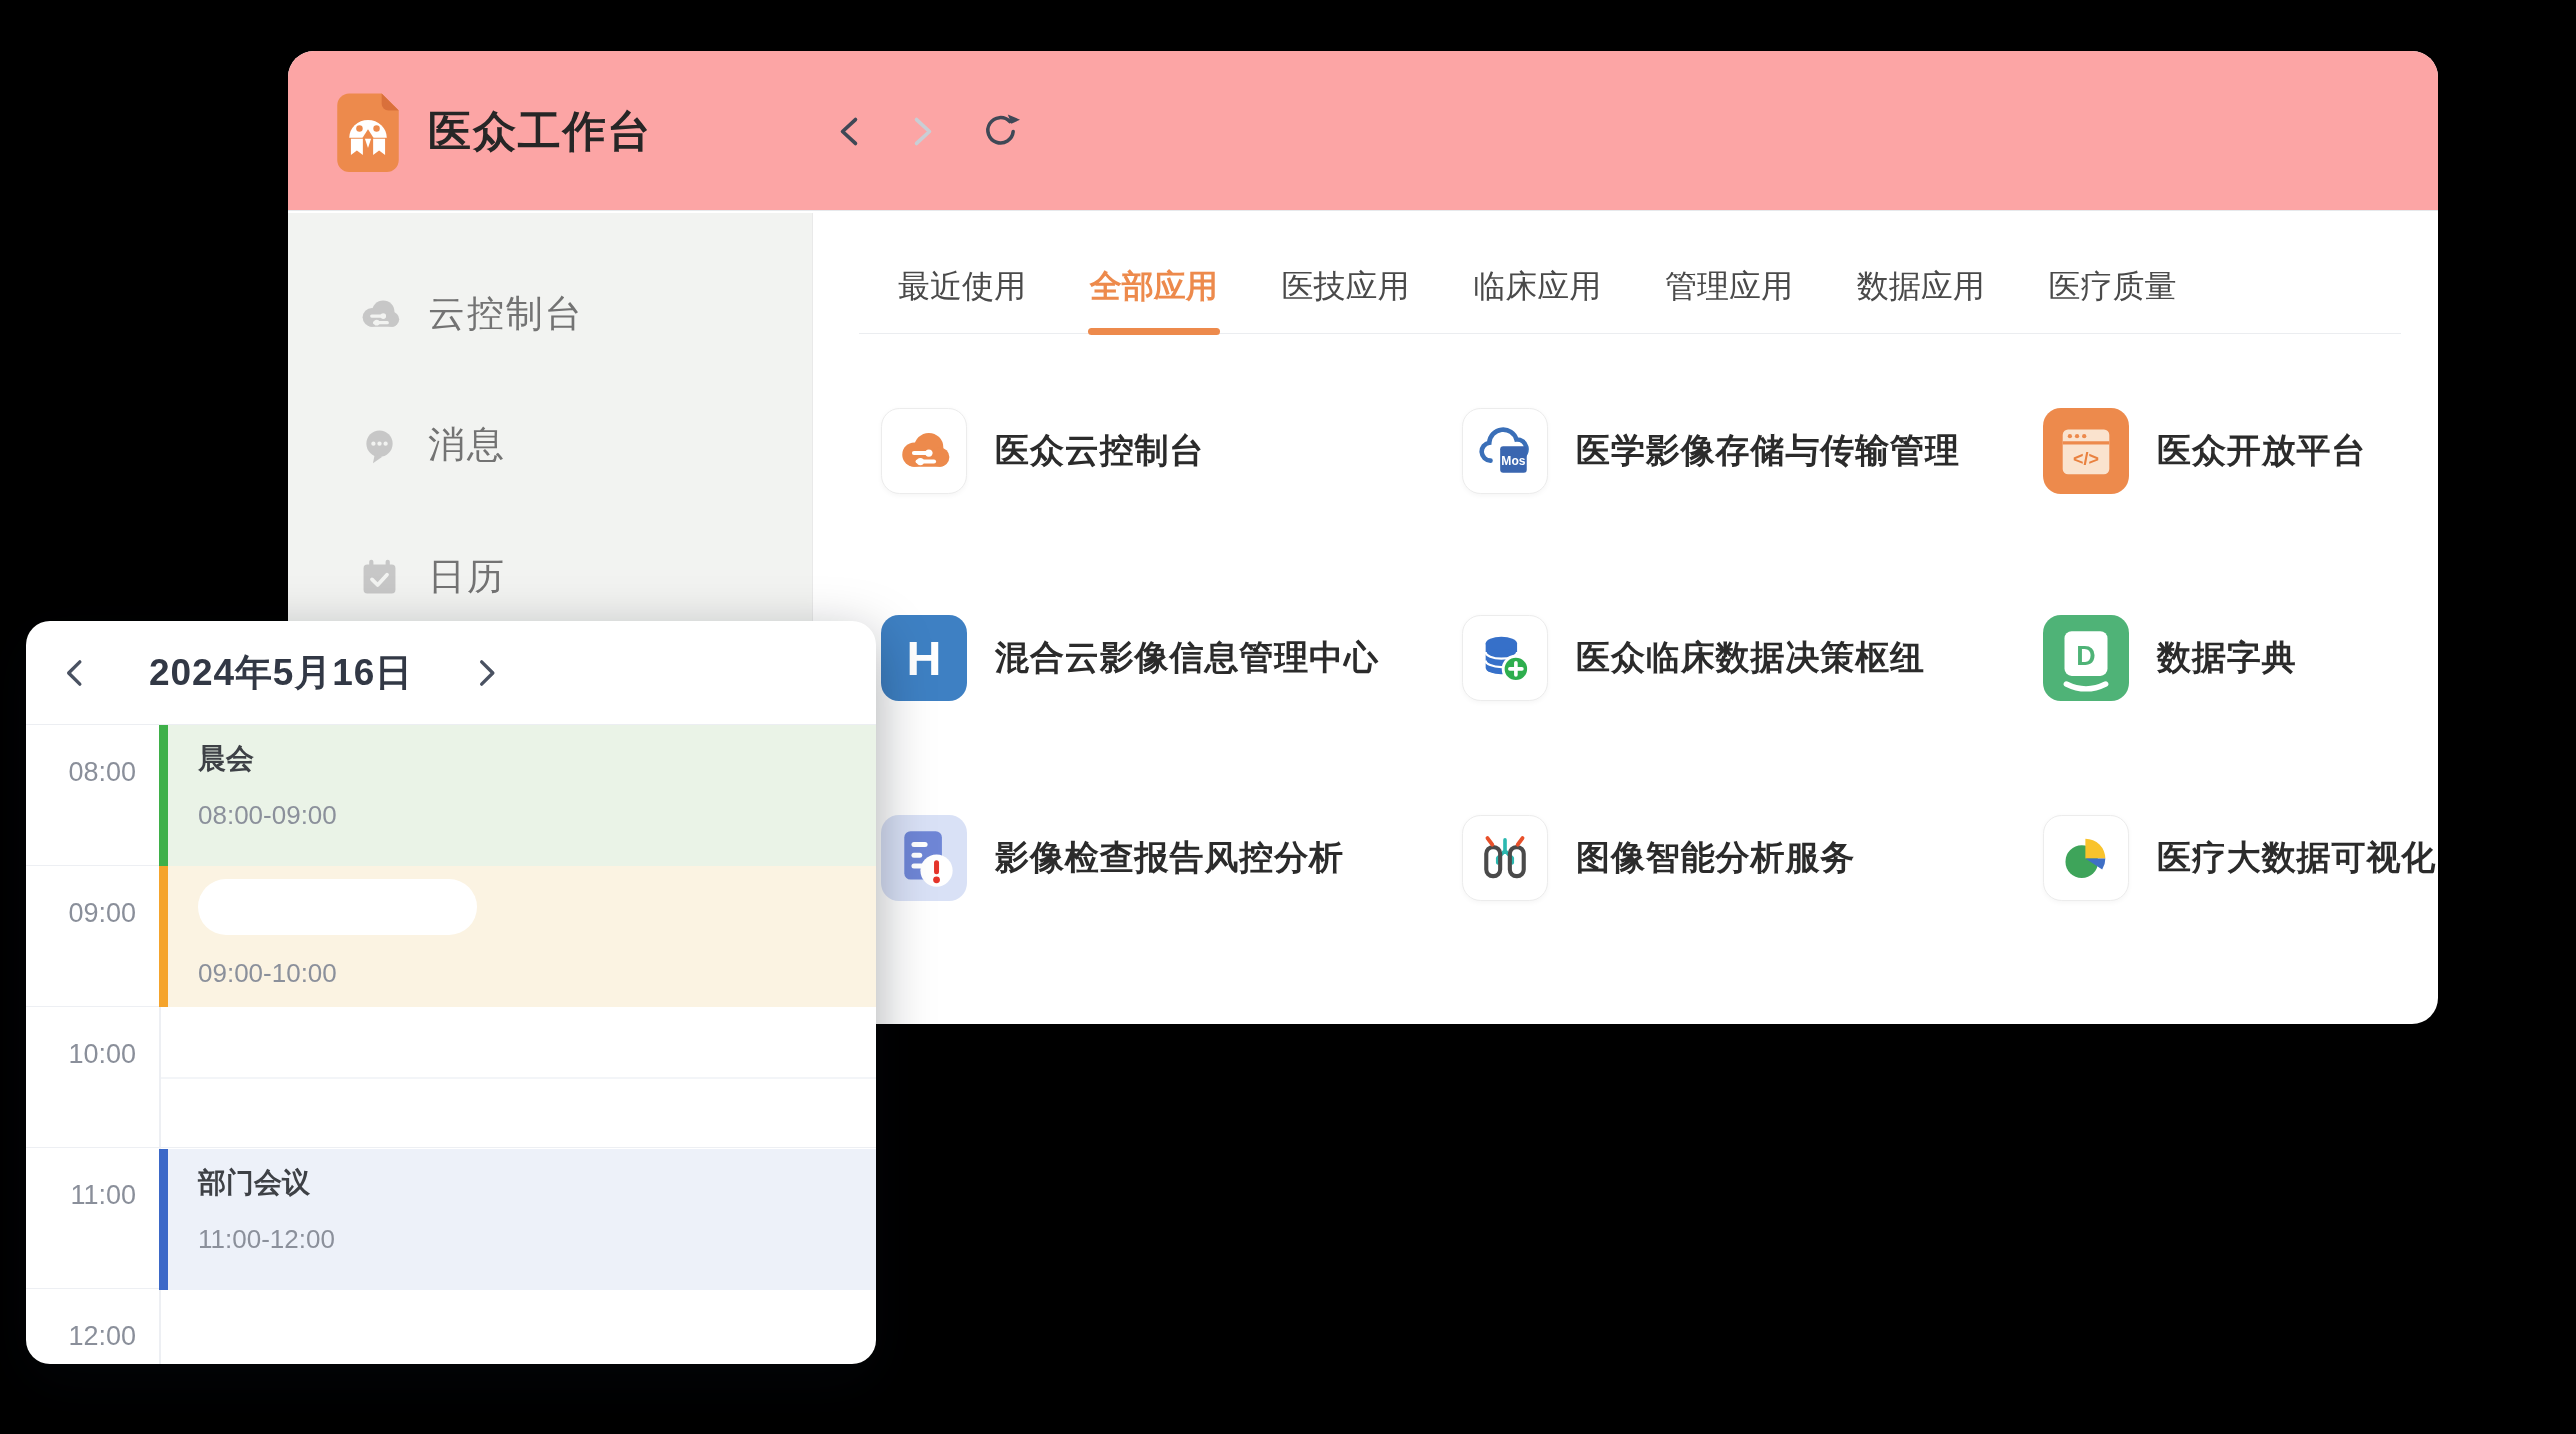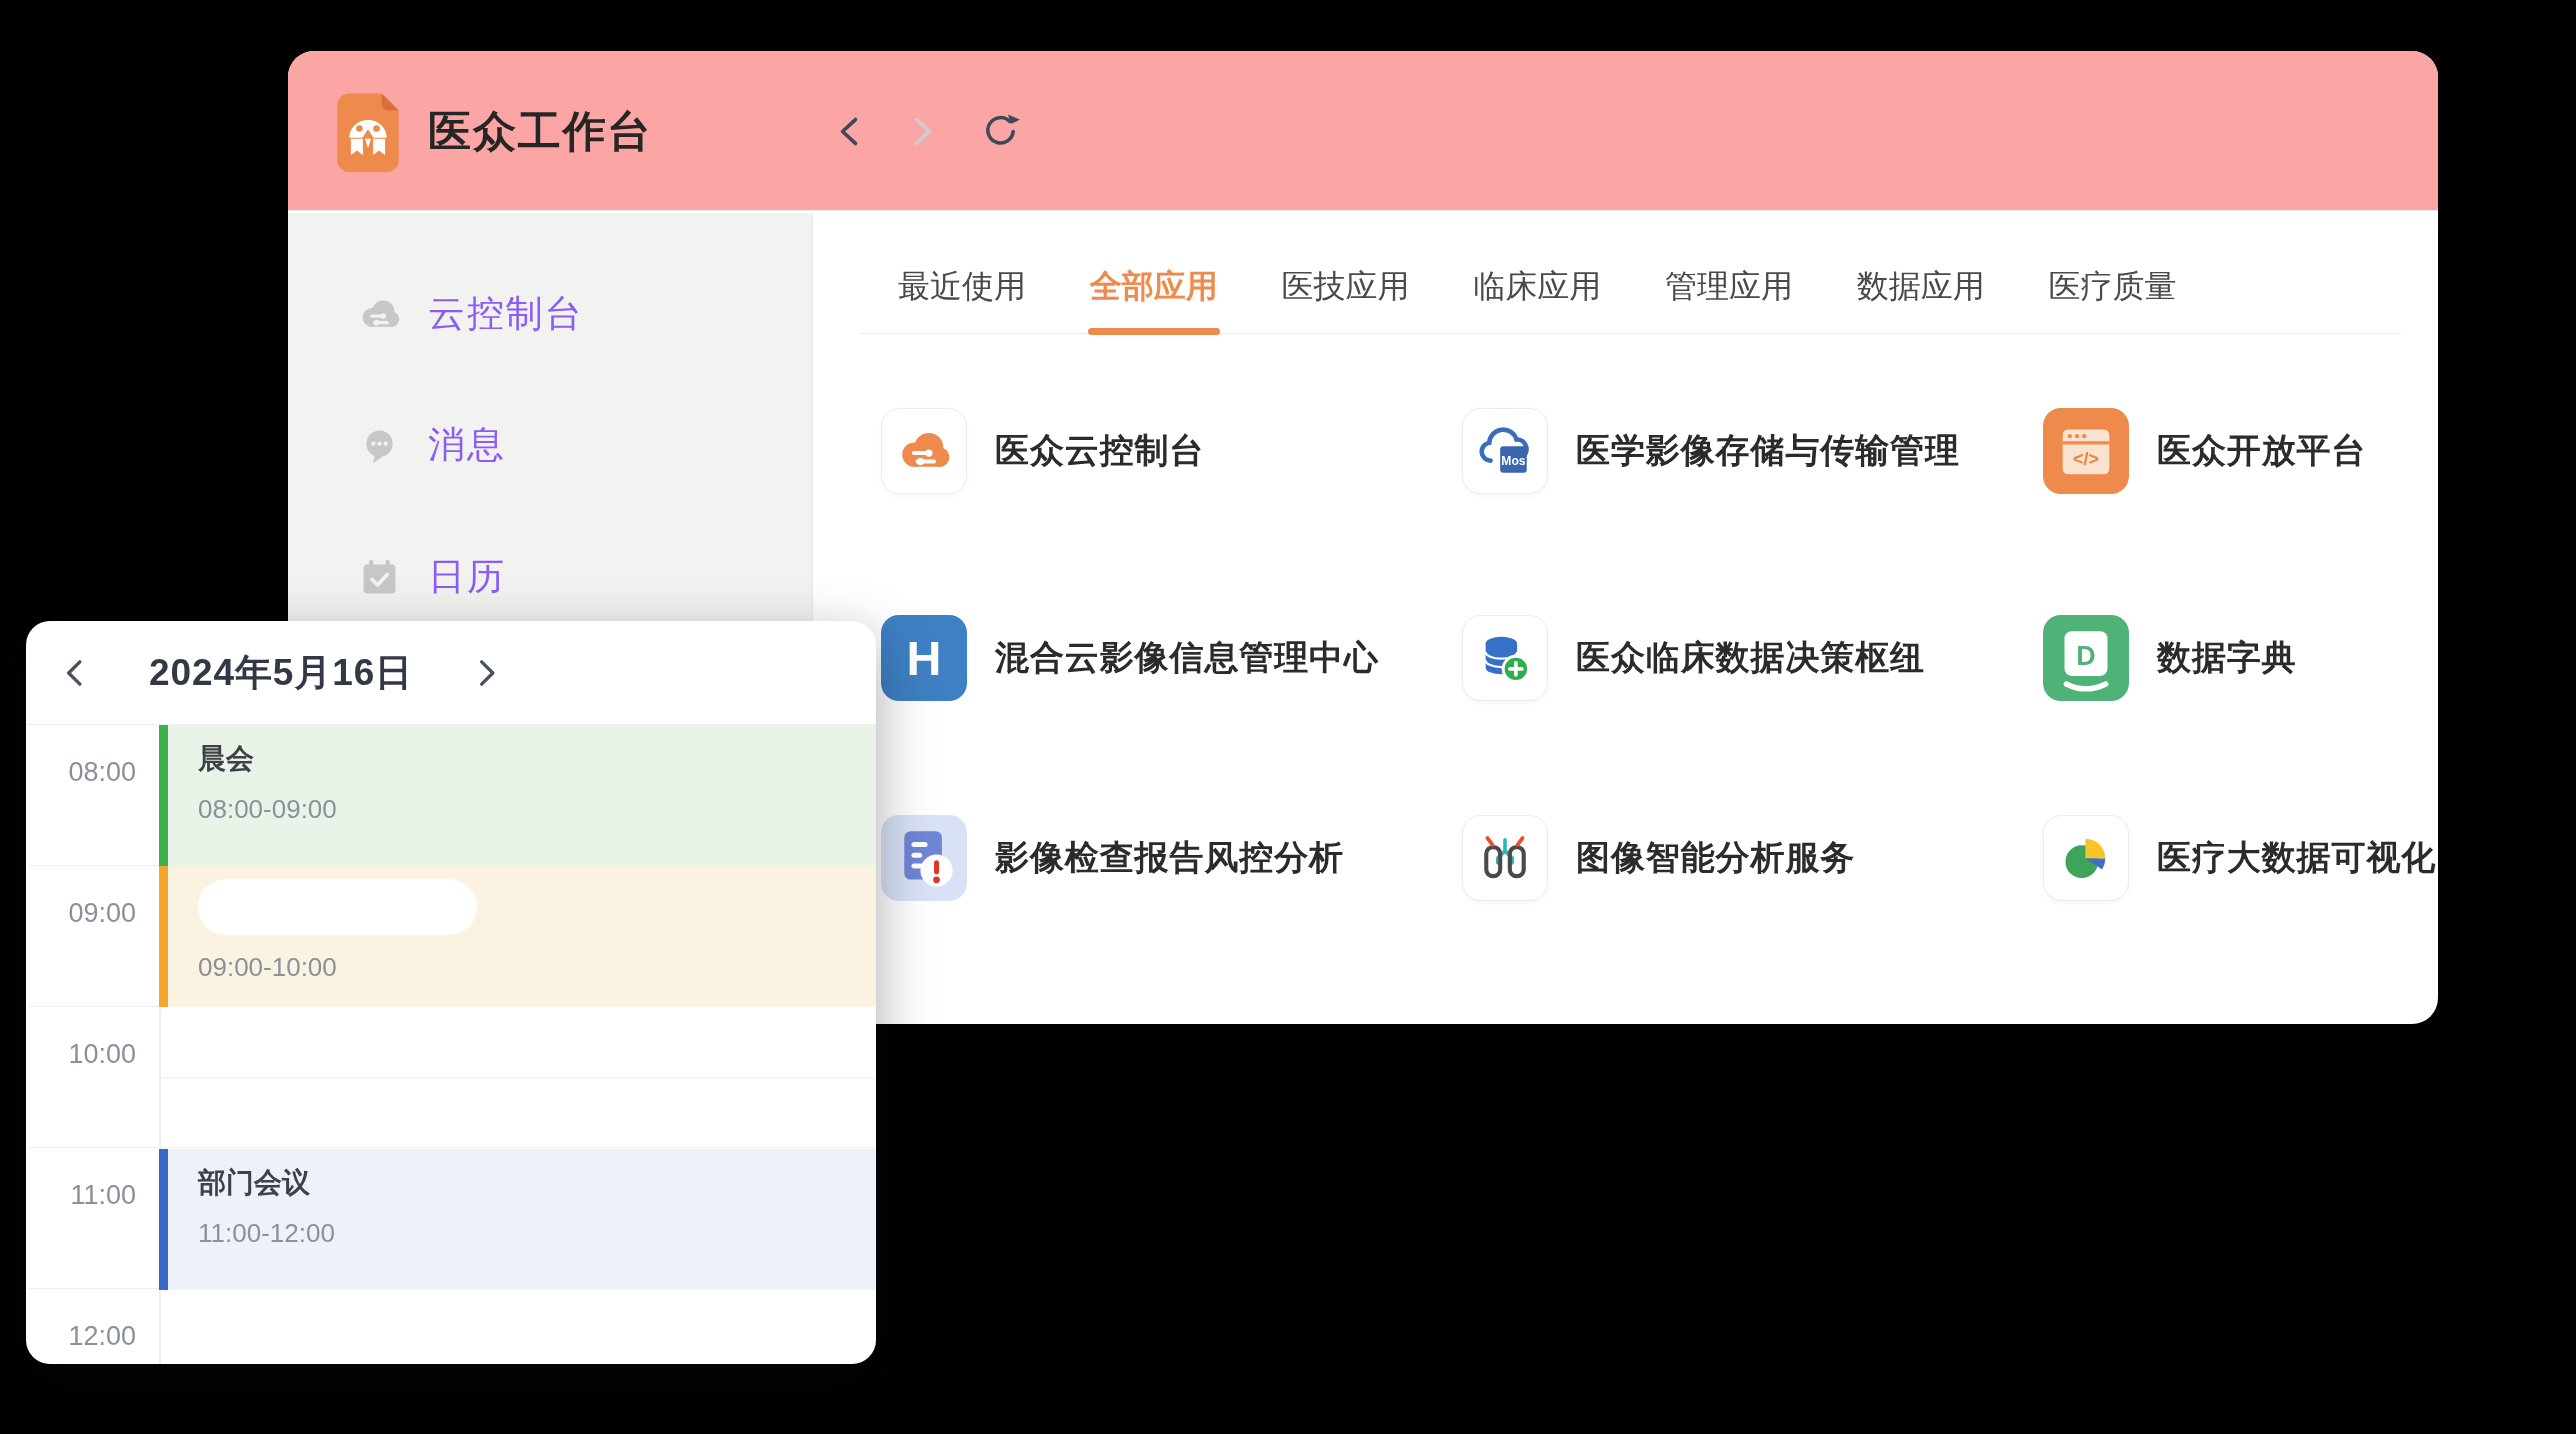--- a/index.html
+++ b/index.html
@@ -28,21 +28,21 @@
   .nav-back    { left:540px; }
   .nav-forward { left:614px; }
   .nav-refresh { left:692px; }
   
   .sidebar {
     position:absolute; left:0; top:162px; width:525px; bottom:0;
     background:#f2f3f1; border-right:1.9px solid #e9e9e9;
   }
   .side-item { position:absolute; left:69px; height:48px; display:flex; align-items:center; gap:26px; cursor:pointer; }
   .side-item svg { width:45px; height:45px; }
-  .side-label { font-size:37px; color:#8b5cf6; letter-spacing:1.9px; white-space:nowrap; }
+  .side-label { font-size:37px; color:#737373; letter-spacing:1.9px; white-space:nowrap; }
   
   .tabbar {
     position:absolute; left:571px; top:210px; right:37px; height:73px;
     display:flex; gap:60px; padding-left:37px; border-bottom:1.9px solid #ebedf0;
   }
   .tab { position:relative; font-size:32px; color:#4a4a4a; padding:3.7px 1.9px 0 1.9px;
     white-space:nowrap; cursor:pointer; }
   .tab.active { color:#ED8A4C; font-weight:700; }
   .tab.active::after { content:""; position:absolute; left:0; right:0; bottom:-1.9px;
     height:6.5px; border-radius:3.7px; background:#ED8A4C; }
@@ -76,21 +76,21 @@
   .cal-row.half::after { content:""; position:absolute; left:135px; right:0; top:70px;
     height:1.9px; background:#f3f5f8; }
   .cal-time { position:absolute; left:0; top:15px; width:110px; text-align:right;
     font-size:27px; color:#8a8f9a;margin-top:17px; }
   .cal-event { position:absolute; left:133px; right:0; height:141px; z-index:2;
     padding:15px 12px 0 30px; cursor:pointer; }
   .cal-event.green  { top:0;     background:#EAF3E7; border-left:9.3px solid #3EB049; }
   .cal-event.orange { top:141px; background:#FBF3E2; border-left:9.3px solid #F5A42C; padding-top:13px; }
   .cal-event.blue   { top:424px; background:#EDF1F9; border-left:9.3px solid #3B68C8; }
   .ev-title { font-size:28px; font-weight:600; color:#3e4146; line-height:37px; }
-  .ev-time  { font-size:26px; color:#8b909b; margin-top:17px; }
+  .ev-time  { font-size:26px; color:#8b909b; margin-top:23px; }
   .ev-pill  { width:279px; height:56px; border-radius:28px; background:#fff; margin-bottom:7.4px; }
 </style>
 </head>
 <body>
 
 <div class="window">
 
   <div class="win-header">
     <svg class="logo" viewBox="0 0 48 48">
       <path d="M6 9a7 7 0 0 1 7-7h19l10 10v29a7 7 0 0 1-7 7H13a7 7 0 0 1-7-7z" fill="#ED8A4C"></path>

